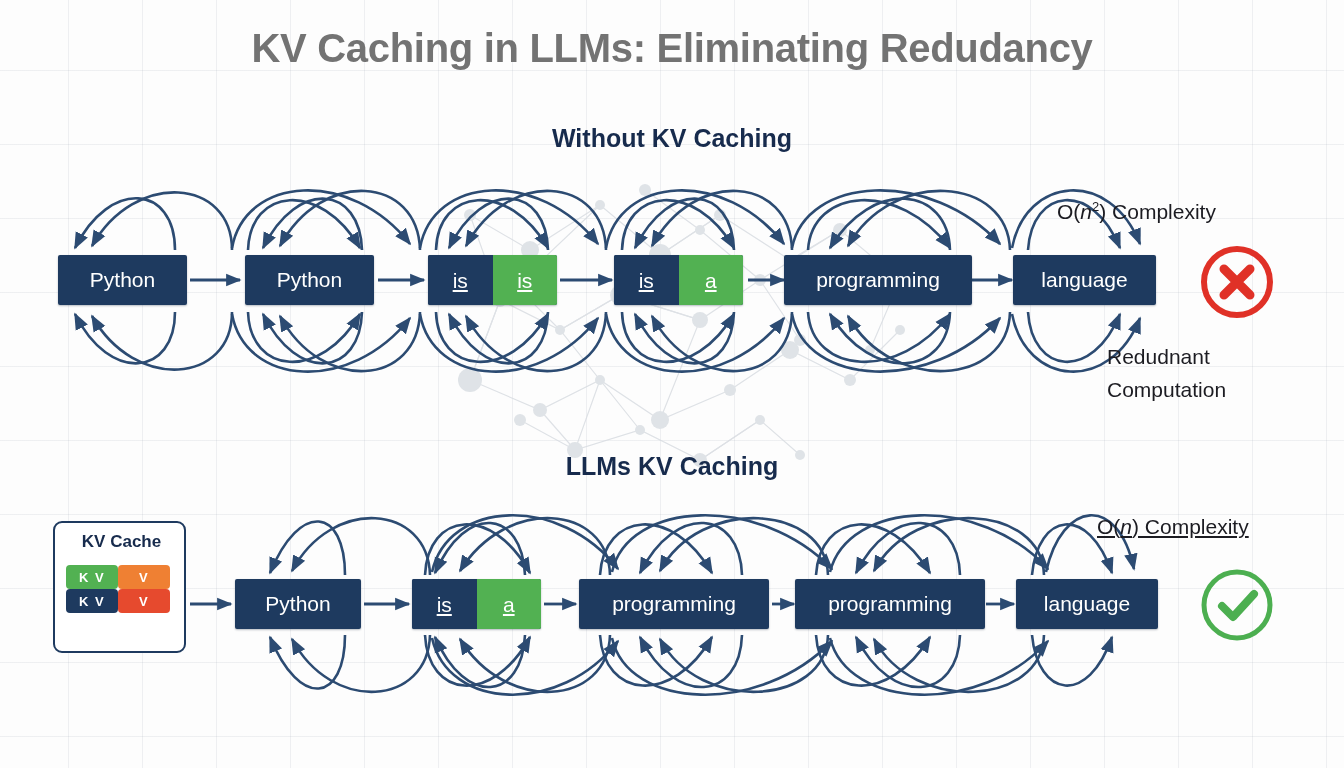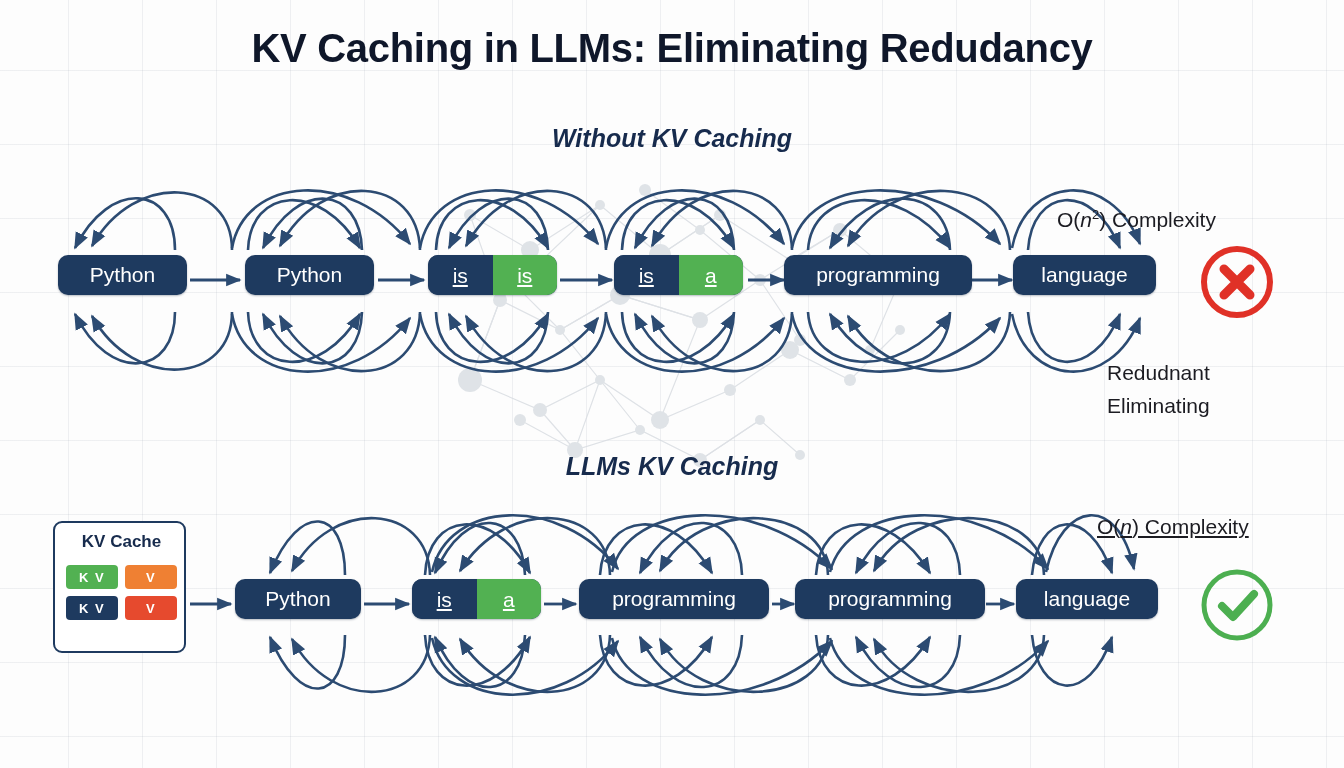--- a/index.html
+++ b/index.html
@@ -19,44 +19,44 @@
       linear-gradient(to bottom, rgba(120,130,150,.11) 1px, transparent 1px);
     background-size:74px 74px;
     background-position:-6px -4px;
   }
   .layer{position:absolute;left:0;top:0;width:1344px;height:768px;}
   svg.layer{overflow:visible;}
 
   
   .title{
     position:absolute;left:0;top:26px;width:1344px;text-align:center;
-    font-size:40px;font-weight:bold;color:#0f172a;letter-spacing:-.3px;
+    font-size:40px;font-weight:bold;color:#737373;letter-spacing:-.3px;
   }
   .section-title{
     position:absolute;width:1344px;text-align:center;
-    font-size:25px;font-weight:bold;color:#172b4d;font-style:italic;
+    font-size:25px;font-weight:bold;color:#172b4d;
   }
   #sec1{top:124px;}
   #sec2{top:452px;}
 
   .side-note{
     position:absolute;font-size:21px;color:#1c1c22;white-space:nowrap;
   }
   .side-note i{font-style:italic;}
   .side-note sup{font-size:13px;}
-  #note-on2{left:1057px;top:207px;}
+  #note-on2{left:1057px;top:199px;}
   #note-on{left:1097px;top:515px;text-decoration:underline;}
   .redundant{
-    position:absolute;left:1107px;top:356px;width:230px;
+    position:absolute;left:1107px;top:340px;width:230px;
     font-size:21px;color:#1c1c22;line-height:33px;
   }
 
   
   .tokbox{
-    position:absolute;height:40px;border-radius:10px;
+    position:absolute;height:50px;border-radius:2px;
     background:#1e3a5f;
     box-shadow:0 1px 2px rgba(20,35,60,.30);
     display:flex;align-items:stretch;overflow:hidden;
   }
   .tokbox .half{
     display:flex;align-items:center;justify-content:center;
     color:#ffffff;font-size:21px;line-height:1;text-decoration:underline;
   }
   .tokbox .full{
     flex:1 1 auto;display:flex;align-items:center;justify-content:center;
@@ -71,21 +71,21 @@
     background:#ffffff;border:2px solid #1e3a5f;border-radius:9px;
     box-sizing:border-box;
     padding-left:48px;
   }
   #kv-cache .kv-title{
     position:absolute;left:0;top:9px;width:133px;text-align:center;
     font-size:17px;font-weight:bold;color:#172b4d;
   }
   #kv-cache .chips{
     position:absolute;left:11px;top:42px;width:111px;
-    display:flex;flex-wrap:wrap;gap:7px;
+    display:flex;flex-wrap:wrap;
   }
   #kv-cache .chip{
     width:52px;height:24px;border-radius:4px;
     display:flex;align-items:center;justify-content:center;
     color:#ffffff;font-size:13px;font-weight:bold;letter-spacing:1.5px;
   }
 
   
   .status-icon{position:absolute;}
   #icon-fail{left:1198px;top:243px;}
@@ -313,21 +313,21 @@
     <span class="chip" style="background:#ef8033;">V</span>
     <span class="chip" style="background:#1e3a5f;">K V</span>
     <span class="chip" style="background:#e64a2e;">V</span>
   </div>
 </div>
 
 <div class="side-note" id="note-on2"><span>O(</span><i>n</i><sup>2</sup><span>) Complexity</span></div>
 
 <div class="redundant">
   <div>Redudnant</div>
-  <div>Eliminating</div>
+  <div>Computation</div>
 </div>
 
 <div class="side-note" id="note-on"><span>O(</span><i>n</i><span>) Complexity</span></div>
 
 <div class="status-icon" id="icon-fail">
   <svg width="78" height="78" viewBox="0 0 78 78" xmlns="http://www.w3.org/2000/svg">
     <circle cx="39" cy="39" r="33" fill="none" stroke="#e03127" stroke-width="6"></circle>
     <path d="M26,26 L52,52 M52,26 L26,52" stroke="#e03127" stroke-width="9" stroke-linecap="round"></path>
   </svg>
 </div>

